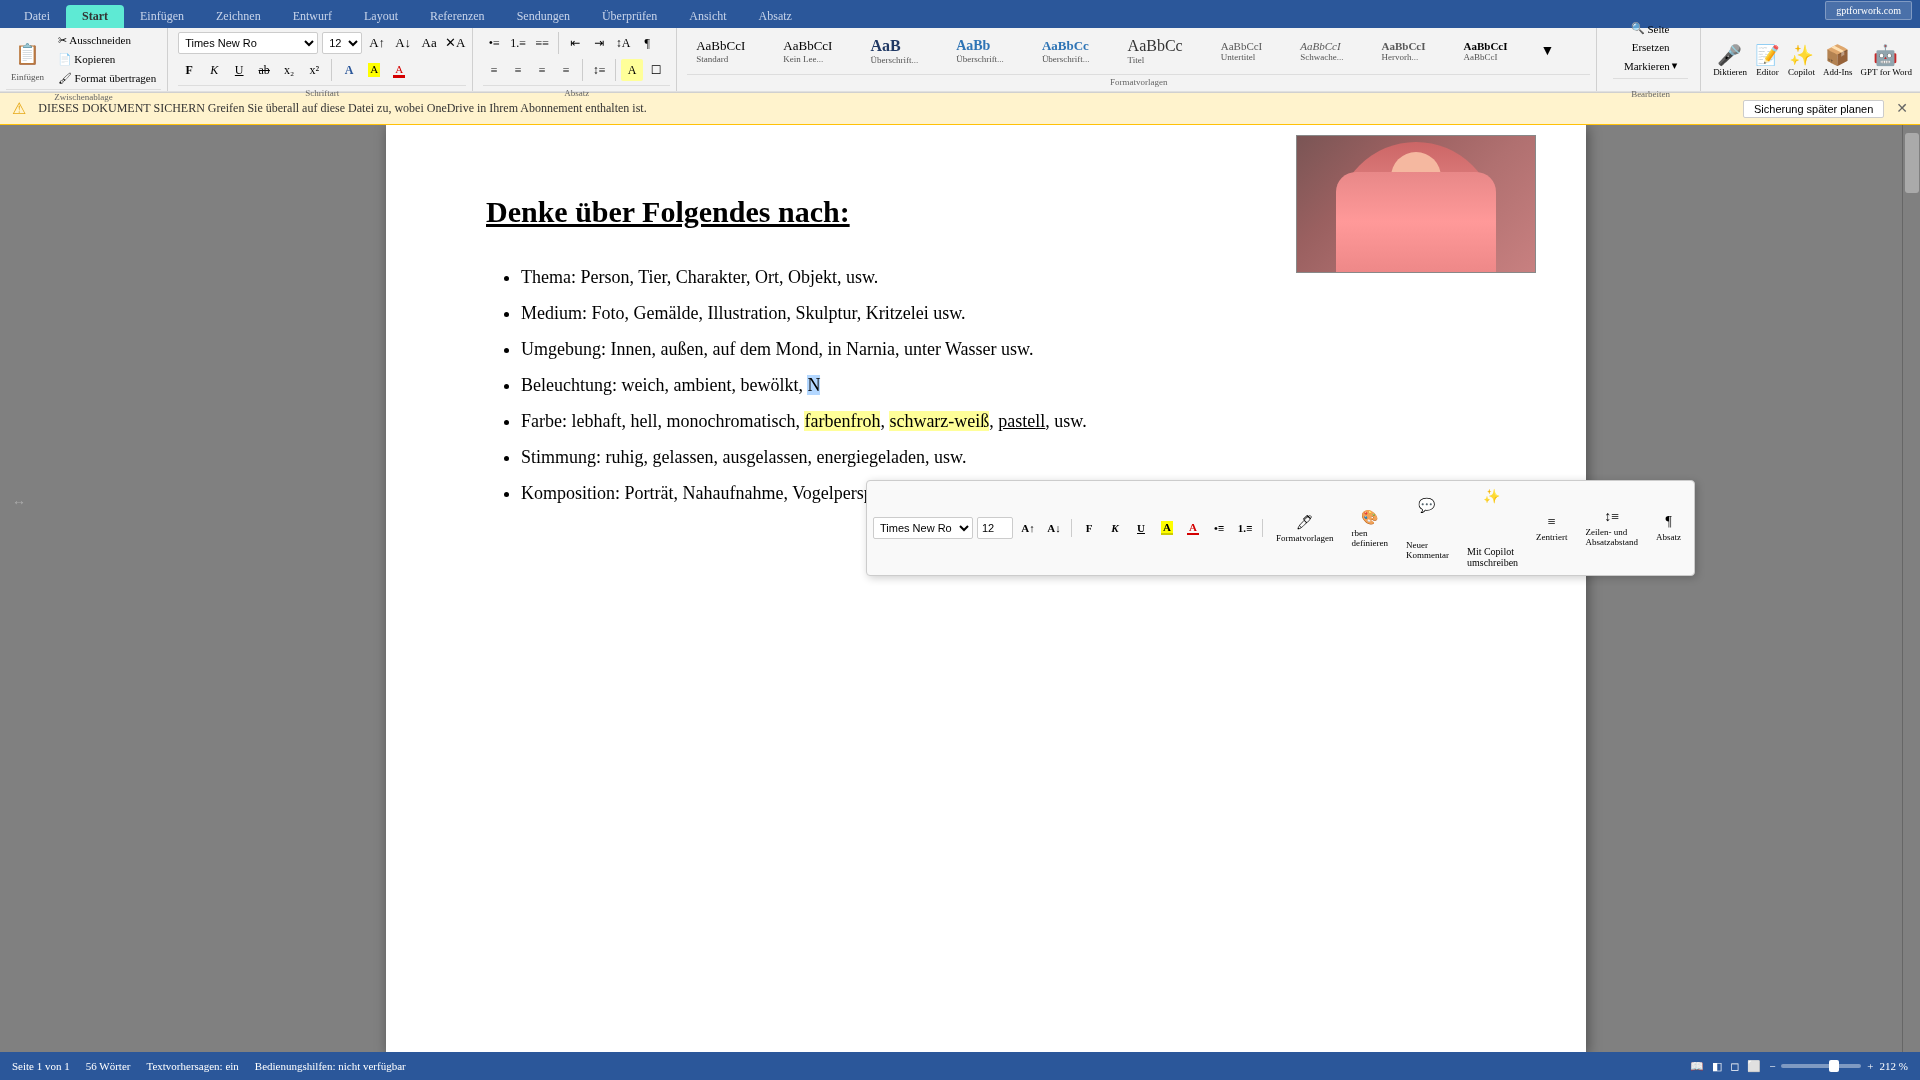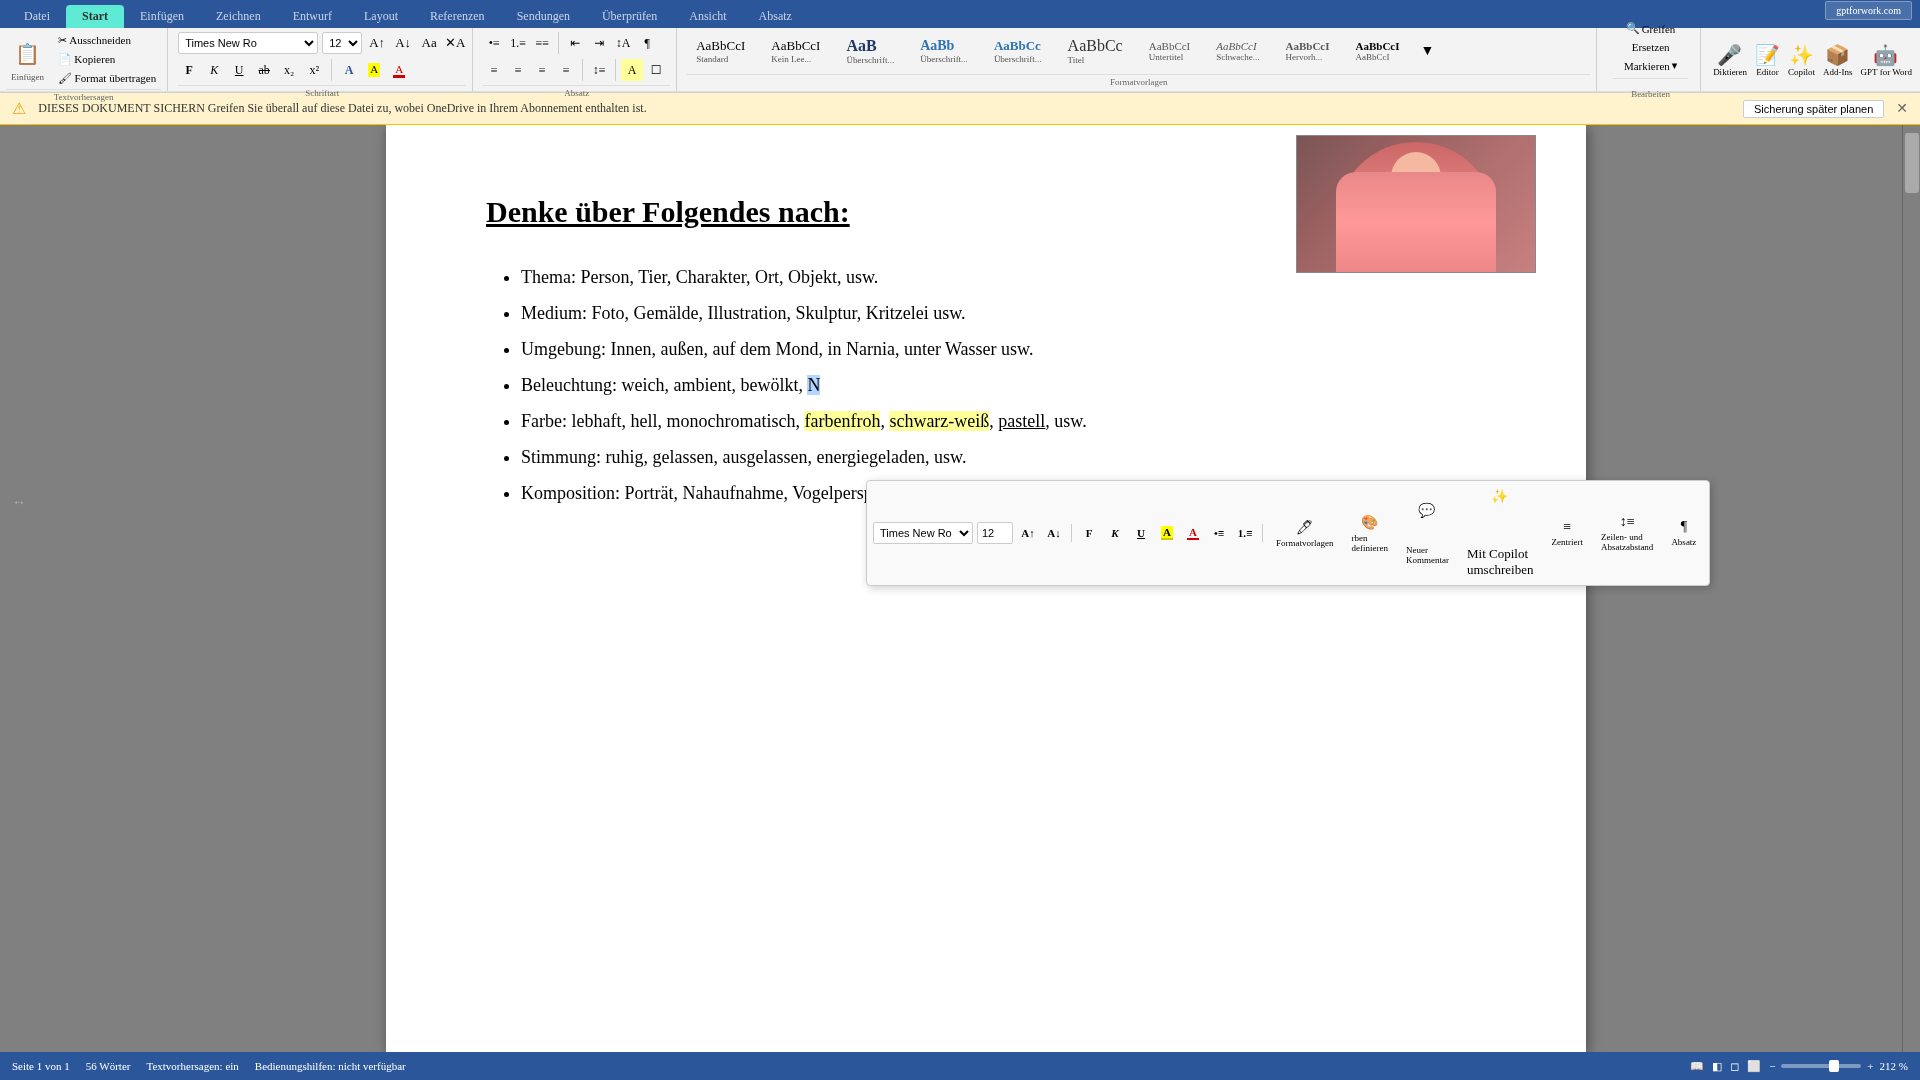--- a/index.html
+++ b/index.html
@@ -82,21 +82,21 @@
         <div style="display:flex; flex-direction:column; gap:1px;">
           <div class="tb-btn" style="font-size:20px; padding:4px 8px;">📋</div>
           <div style="font-size:9px; text-align:center; color:#555;">Einfügen</div>
         </div>
         <div style="display:flex; flex-direction:column; gap:2px;">
           <div class="tb-btn" style="font-size:11px;">✂ Ausschneiden</div>
           <div class="tb-btn" style="font-size:11px;">📄 Kopieren</div>
           <div class="tb-btn" style="font-size:11px;">🖌 Format übertragen</div>
         </div>
       </div>
-      <div style="font-size:9px; color:#666; text-align:center; width:100%; border-top:1px solid #ddd; padding-top:2px;">Textvorhersagen</div>
+      <div style="font-size:9px; color:#666; text-align:center; width:100%; border-top:1px solid #ddd; padding-top:2px;">Zwischenablage</div>
     </div>
 
     <div class="toolbar-section" style="flex-direction:column; align-items:flex-start; padding:4px 6px; min-width:260px;">
       <div style="display:flex; gap:4px; align-items:center; margin-bottom:3px;">
         <select class="tb-select" style="width:140px;" title="Times New Ro">
           <option>Times New Ro</option>
         </select>
         <select class="tb-select" style="width:40px;">
           <option>12</option>
         </select>
@@ -143,39 +143,39 @@
         <div class="tb-separator"></div>
         <div class="format-btn">↕≡</div>
         <div class="tb-separator"></div>
         <div class="format-btn" style="background:#ffff99;">A</div>
         <div class="format-btn">☐</div>
       </div>
       <div style="font-size:9px; color:#666; text-align:center; width:100%; border-top:1px solid #ddd; padding-top:2px; margin-top:2px;">Absatz</div>
     </div>
 
     <div class="toolbar-section" style="flex-direction:column; align-items:flex-start; padding:4px 6px; flex:1; overflow:hidden;">
-      <div style="display:flex; gap:8px; align-items:center; overflow:hidden; flex:1;">
+      <div style="display:flex; gap:20px; align-items:center; overflow:hidden; flex:1;">
         <div class="style-preview" style="font-size:13px;">AaBbCcI <span style="font-size:9px;display:block;color:#555;">Standard</span></div>
         <div class="style-preview" style="font-size:13px;">AaBbCcI <span style="font-size:9px;display:block;color:#555;">Kein Lee...</span></div>
         <div class="style-preview" style="font-size:16px; font-weight:bold; color:#1f3864;">AaB <span style="font-size:9px;display:block;color:#555;font-weight:normal;">Überschrift...</span></div>
         <div class="style-preview" style="font-size:14px; font-weight:bold; color:#2e74b5;">AaBb <span style="font-size:9px;display:block;color:#555;font-weight:normal;">Überschrift...</span></div>
         <div class="style-preview" style="font-size:13px; font-weight:bold; color:#2e74b5;">AaBbCc <span style="font-size:9px;display:block;color:#555;font-weight:normal;">Überschrift...</span></div>
         <div class="style-preview" style="font-size:16px; color:#333;">AaBbCc <span style="font-size:9px;display:block;color:#555;">Titel</span></div>
         <div class="style-preview" style="font-size:11px; color:#595959;">AaBbCcI <span style="font-size:9px;display:block;color:#555;">Untertitel</span></div>
         <div class="style-preview" style="font-size:11px; color:#595959; font-style:italic;">AaBbCcI <span style="font-size:9px;display:block;color:#555;font-style:normal;">Schwache...</span></div>
         <div class="style-preview" style="font-size:11px; font-weight:bold; color:#595959;">AaBbCcI <span style="font-size:9px;display:block;color:#555;font-weight:normal;">Hervorh...</span></div>
         <div class="style-preview" style="font-size:11px; font-weight:bold;">AaBbCcI <span style="font-size:9px;display:block;color:#555;font-weight:normal;">AaBbCcI</span></div>
         <div class="format-btn" style="font-size:14px;">▼</div>
       </div>
       <div style="font-size:9px; color:#666; text-align:center; width:100%; border-top:1px solid #ddd; padding-top:2px; margin-top:2px;">Formatvorlagen</div>
     </div>
 
     <div class="toolbar-section" style="flex-direction:column; align-items:center; justify-content:center; padding:4px 12px; min-width:100px;">
       <div style="display:flex; flex-direction:column; gap:2px; align-items:center;">
-        <div class="tb-btn" style="font-size:11px;">🔍 <span>Greifen</span></div>
+        <div class="tb-btn" style="font-size:11px;">🔍 <span>Seite</span></div>
         <div class="tb-btn" style="font-size:11px;">
             <span>Ersetzen</span>
           </div>
         <div class="tb-btn" style="font-size:11px;"><span>Markieren</span> ▾</div>
       </div>
       <div style="font-size:9px; color:#666; text-align:center; width:100%; border-top:1px solid #ddd; padding-top:10px; margin-top:2px;">Bearbeiten</div>
     </div>
 
     <div class="toolbar-section" style="flex-direction:column; align-items:center; justify-content:center; padding:4px 8px; gap:4px; border-right:none;">
       <div style="display:flex; gap:8px;">
@@ -275,21 +275,21 @@
         <div class="mini-section-btn">
           <div style="font-size:14px; margin-bottom:2px;">🎨</div>
           <div style="font-size:9px;">rben<br>definieren</div>
         </div>
         <div class="mini-section-btn">
           <div style="font-size:14px; margin-bottom:2px;">💬</div>
           <div style="font-size:9px;margin-top:24px;">Neuer<br>Kommentar</div>
         </div>
         <div class="mini-section-btn">
           <div style="font-size:14px; margin-bottom:2px;">✨</div>
-          <div style="font-size:13px;margin-top:39px;">Mit Copilot<br>umschreiben</div>
+          <div style="font-size:10px;margin-top:39px;">Mit Copilot<br>umschreiben</div>
         </div>
         <div class="mini-section-btn">
           <div style="font-size:14px; margin-bottom:2px;">≡</div>
           <div style="font-size:9px;">Zentriert</div>
         </div>
         <div class="mini-section-btn">
           <div style="font-size:14px; margin-bottom:2px;">↕≡</div>
           <div style="font-size:9px;">Zeilen- und<br>Absatzabstand</div>
         </div>
         <div class="mini-section-btn">

